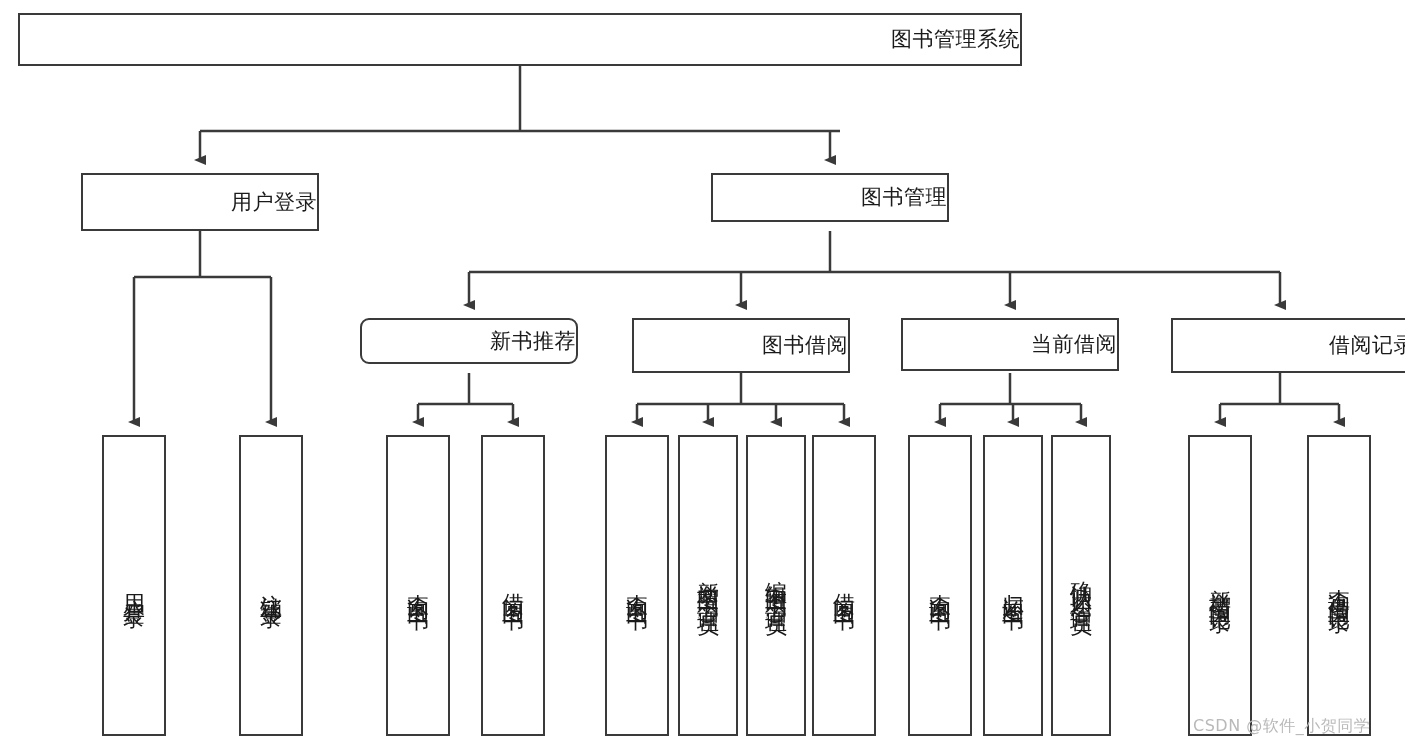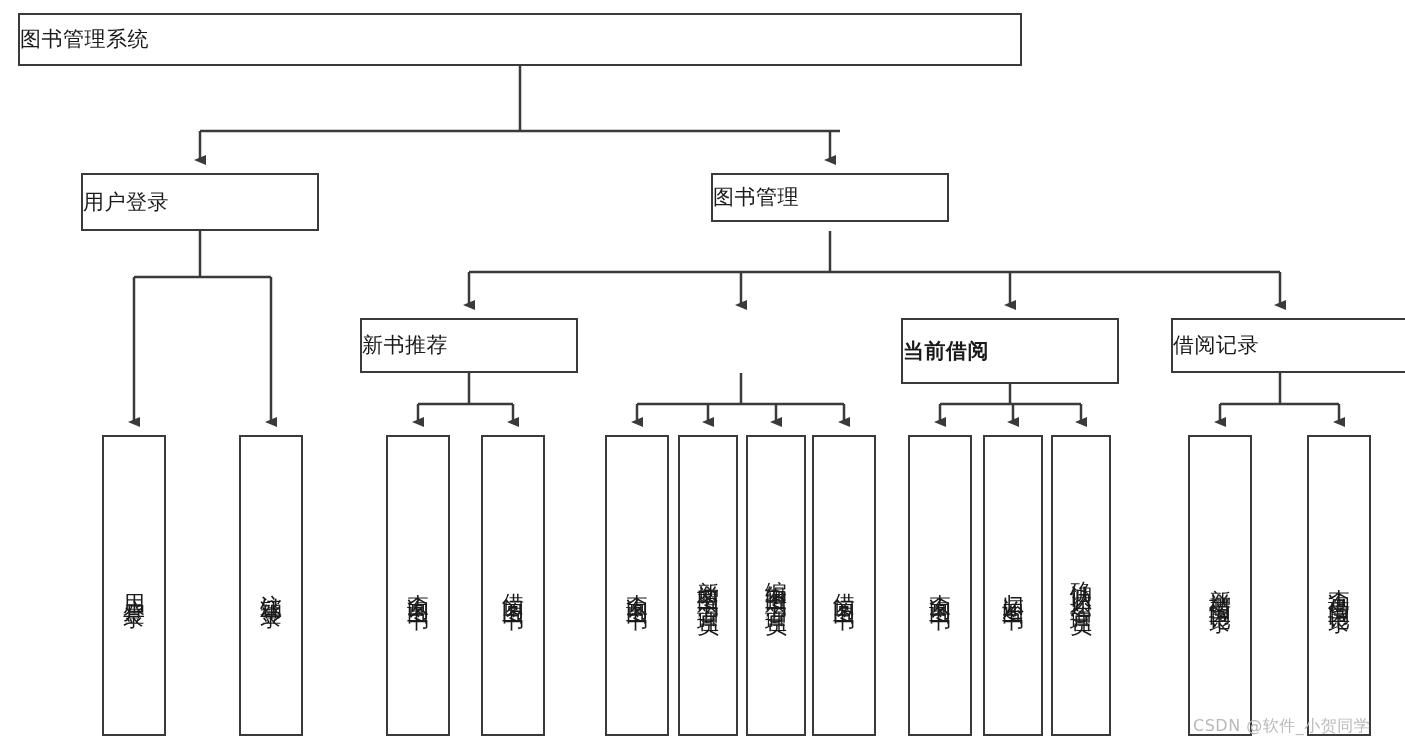--- a/index.html
+++ b/index.html
@@ -27,21 +27,21 @@
     height: 747px;
     pointer-events: none;
   }
   .node {
     position: absolute;
     box-sizing: border-box;
     background: #ffffff;
     border: 2px solid #3a3a3a;
     display: flex;
     align-items: center;
-    justify-content: flex-start;
+    justify-content: flex-end;
     color: #1a1a1a;
   }
   .node .label {
     line-height: 1.0;
     white-space: nowrap;
     text-align: center;
   }
   
   .node.h .label {
     font-size: 21px;
@@ -128,24 +128,27 @@
     <span class="label">图书管理系统</span>
   </div>
 
   <div class="node h" style="left:81px; top:173px; width:238px; height:58px;">
     <span class="label">用户登录</span>
   </div>
   <div class="node h" style="left:711px; top:173px; width:238px; height:49px;">
     <span class="label">图书管理</span>
   </div>
 
-  <div class="node h" style="left:360px; top:318px; width:218px; height:55px;">
+  <div class="node h" style="left:360px; top:318px; width:218px; height:46px;border-radius:9px;">
     <span class="label">新书推荐</span>
   </div>
-  <div class="node h" style="left:901px; top:318px; width:218px; height:66px;font-weight:bold;">
+  <div class="node h" style="left:632px; top:318px; width:218px; height:55px;">
+    <span class="label">图书借阅</span>
+  </div>
+  <div class="node h" style="left:901px; top:318px; width:218px; height:53px;">
     <span class="label">当前借阅</span>
   </div>
   <div class="node h" style="left:1171px; top:318px; width:246px; height:55px;">
     <span class="label">借阅记录</span>
   </div>
 
   <div class="node v" style="left:102px; top:435px; width:64px; height:301px;">
     <span class="label">用户登录</span>
   </div>
   <div class="node v" style="left:239px; top:435px; width:64px; height:301px;">

